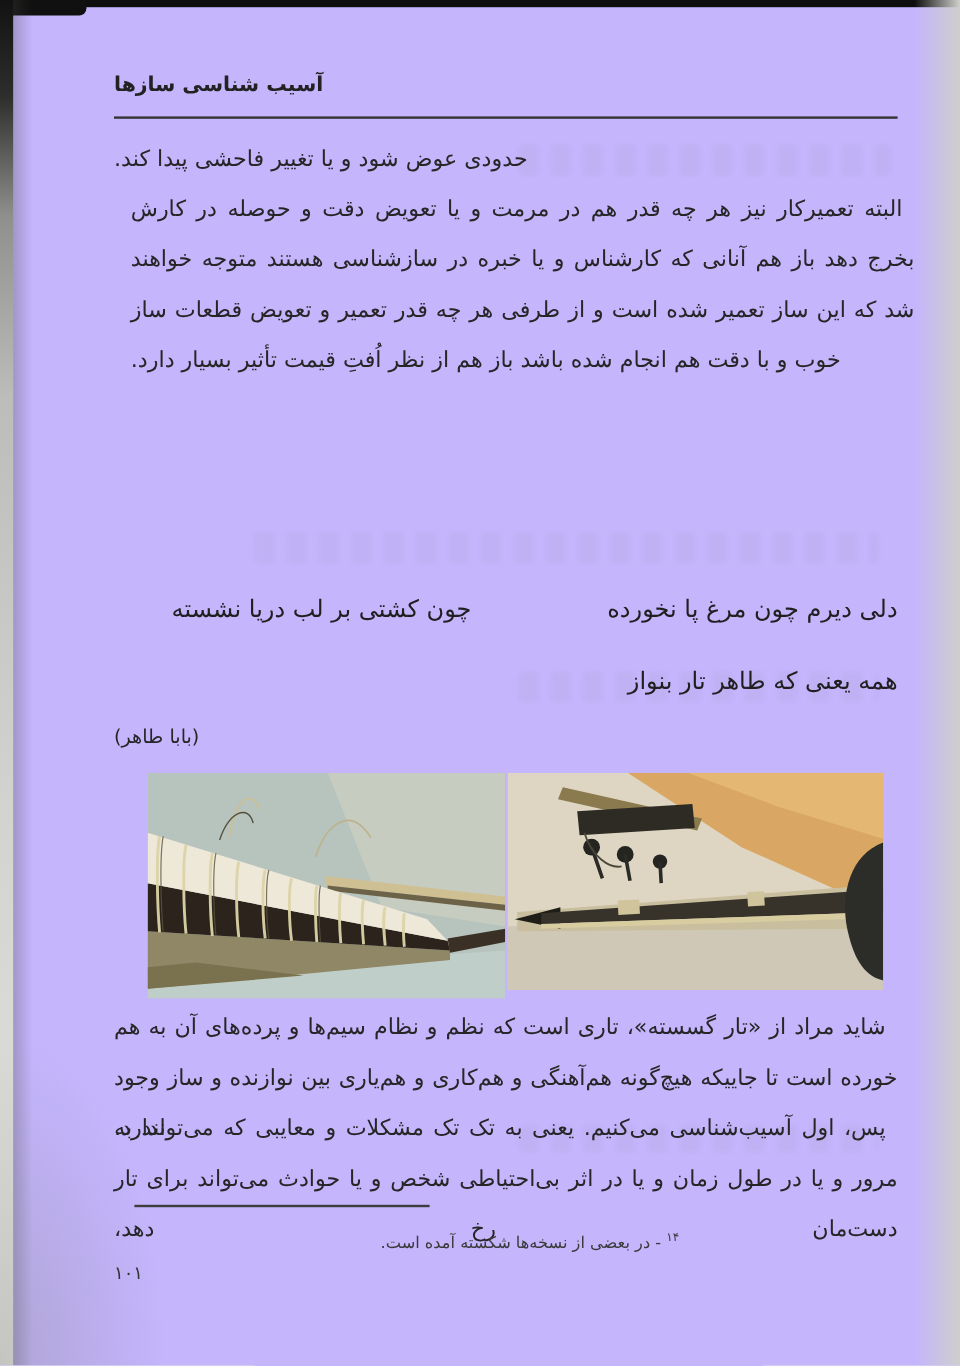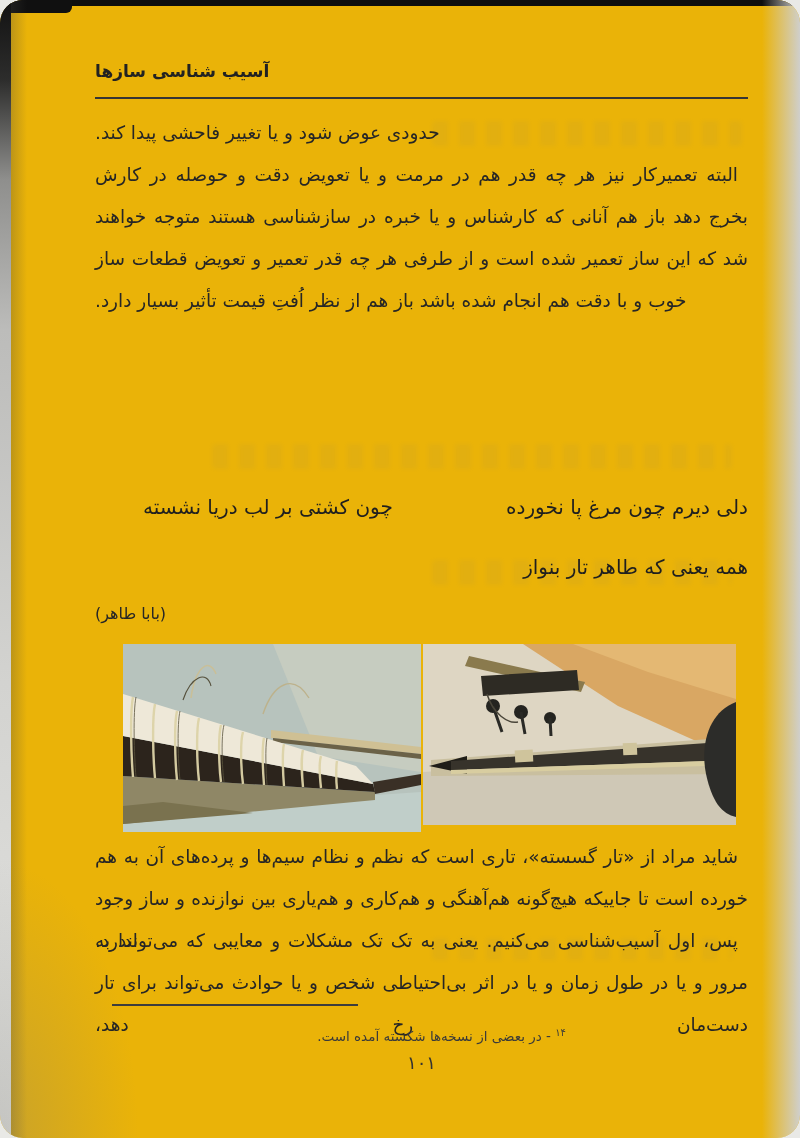--- a/index.html
+++ b/index.html
@@ -1,17 +1,17 @@
 <!DOCTYPE html>
 <html lang="fa"><head>
 <meta charset="utf-8">
 <style>
   html,body{margin:0;padding:0;}
   body{background:#e9e9e6;font-family:"DejaVu Sans",sans-serif;}
-  .scan{position:relative;width:800px;height:1138px;background:#eab308;overflow:hidden;margin:0 auto;border-radius:23px;}
+  .scan{position:relative;width:800px;height:1138px;background:#c4b5fd;overflow:hidden;margin:0 auto;}
 
   
   .edge-top{position:absolute;top:0;left:0;width:800px;height:6px;background:#0e0e0e;}
   .edge-top-left{position:absolute;top:0;left:0;width:72px;height:13px;background:#101010;border-bottom-right-radius:6px;}
   .edge-left{position:absolute;top:0;left:0;width:11px;height:1138px;
     background:linear-gradient(180deg,#121212 0px,#2d2d2c 80px,#8f8f8d 180px,#bcbcba 330px,#d3d3d0 60%,#e3e3e0 100%);}
   .edge-left-fade{position:absolute;top:0;left:11px;width:16px;height:1138px;
     background:linear-gradient(90deg,rgba(70,70,66,.28),rgba(70,70,66,0));}
   .edge-right{position:absolute;top:0;right:0;width:38px;height:1138px;
     background:linear-gradient(270deg,#cfcfcc,rgba(207,207,204,0));}
@@ -30,21 +30,21 @@
   .running-head{position:absolute;left:95px;top:61px;direction:rtl;
     font-size:17px;font-weight:bold;color:#222;}
   .header-rule{position:absolute;left:95px;top:97px;width:653px;height:2px;background:#353535;}
 
   
   .para{position:absolute;left:95px;width:653px;direction:rtl;
     color:#262626;font-size:18.5px;line-height:42px;
     text-align:justify;text-align-last:left;margin:0;}
   .para.first-line-indent{text-indent:10px;}
   .p1{top:112px;text-align:left;}
-  .p2{top:154px;}
+  .p2{top:154px;margin-left:14px;}
   .p3{top:322px;}
   .p4{top:836px;}
   .p5{top:920px;text-align-last:justify;}
 
   
   .beyt{position:absolute;left:95px;width:653px;direction:rtl;display:flex;
     justify-content:space-between;box-sizing:border-box;padding-left:48px;
     color:#1f1f1f;font-size:20px;line-height:34px;}
   .beyt1{top:490px;}
   .beyt2{top:550px;}
@@ -55,22 +55,22 @@
 
   
   .figure-row{position:absolute;left:123px;top:644px;display:flex;gap:2px;}
   .photo{display:block;}
 
   
   .footnote-rule{position:absolute;left:112px;top:1004px;width:246px;height:2px;background:#3d3d3d;}
   .footnote{position:absolute;right:234px;top:1026px;direction:rtl;
     color:#3a3a3a;font-size:13.5px;line-height:20px;white-space:nowrap;text-align:center;}
   .footnote .footnote-ref{font-size:10px;}
-  .page-number{position:absolute;left:95px;top:1052px;width:653px;text-align:center;
-    color:#333;font-size:18px;letter-spacing:3px;}
+  .page-number{position:absolute;left:95px;top:1052px;width:653px;text-align:left;
+    color:#333;font-size:15px;letter-spacing:3px;}
 </style>
 </head>
 <body>
 
 <div class="scan">
 
   <div class="edge-top"></div>
   <div class="edge-top-left"></div>
   <div class="edge-left"></div>
   <div class="edge-left-fade"></div>

